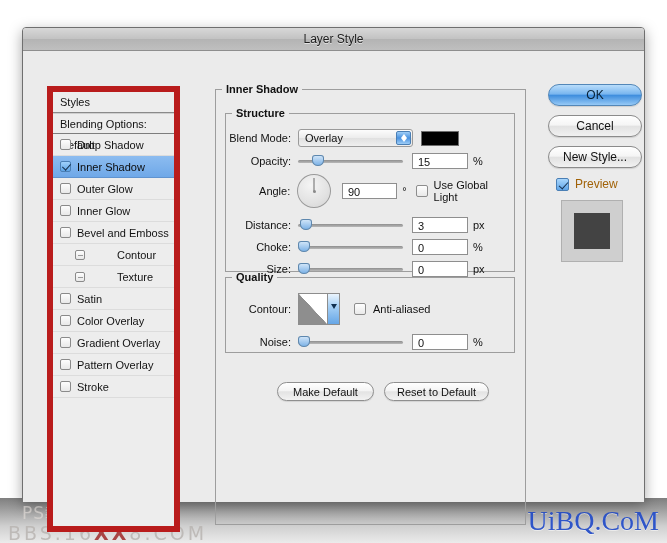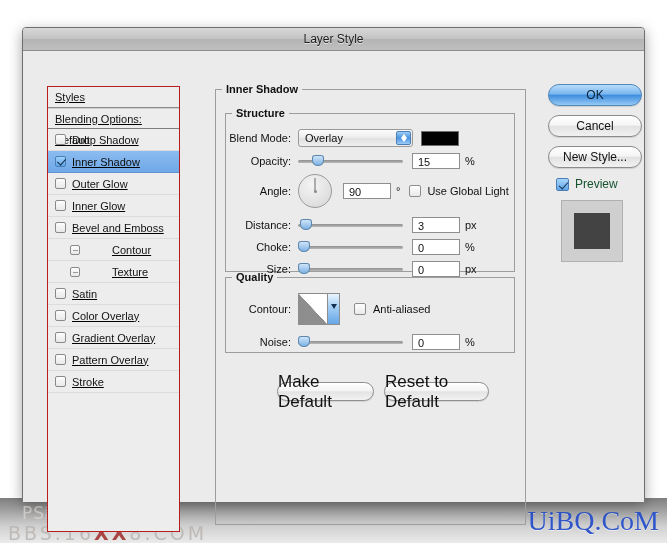--- a/index.html
+++ b/index.html
@@ -91,24 +91,23 @@
     height: 451px;
     background: #ebebeb;
   }
 
   
   #sidebar {
     position: absolute;
     left: 24px; top: 35px;
     width: 133px;
     background: #ededed;
-    border: 1px solid #b91c1c;
+    border: 6px solid #b91c1c;
     box-sizing: border-box;
     height: 446px;
-    text-decoration: underline;
   }
   .sb-head {
     height: 21px;
     line-height: 21px;
     padding-left: 7px;
     font-size: 11px;
     color: #111;
     background: #ededed;
     border-bottom: 1px solid #8a8a8a;
     box-sizing: border-box;
@@ -280,21 +279,21 @@
     position: absolute;
     top: 1px;
     width: 12px; height: 11px;
     background: linear-gradient(180deg,#cfe4f8,#7eb3e7);
     border: 1px solid #5d87ae;
     border-radius: 3px 3px 50% 50%;
     box-sizing: border-box;
   }
 
   .numbox {
-    width: 48px; height: 16px;
+    width: 56px; height: 16px;
     border: 1px solid #8e8e8e;
     background: #ffffff;
     font-size: 11px;
     color: #111;
     padding-left: 5px;
     line-height: 16px;
     box-sizing: border-box;
     margin-left: 9px;
   }
   .unit {
@@ -366,21 +365,21 @@
     border-right: 3px solid transparent;
     border-top: 5px solid #11304f;
   }
 
   
   .capsule {
     height: 19px;
     border: 1px solid #8f8f8f;
     border-radius: 10px;
     background: linear-gradient(180deg,#ffffff 0%, #f4f4f4 45%, #e3e3e3 52%, #f2f2f2 100%);
-    font-size: 17px;
+    font-size: 11px;
     color: #111;
     display: flex;
     align-items: center;
     justify-content: center;
     box-sizing: border-box;
     box-shadow: 0 1px 1px rgba(0,0,0,.10);
   }
   #btn-make-default {
     position: absolute;
     left: 61px; top: 287px;
@@ -414,21 +413,21 @@
     background: linear-gradient(180deg,#b9ddfb 0%, #79b6ef 45%, #3f8ede 52%, #96c9f6 100%);
     border-color: #5387b8;
     color: #0a2338;
   }
   #preview-row {
     display: flex;
     align-items: center;
     margin-top: 2px;
     margin-left: 8px;
     font-size: 12px;
-    color: #14532d;
+    color: #a16207;
   }
   #preview-row .cb2 {
     width: 13px; height: 13px;
     border: 1px solid #4a7fb5;
     border-radius: 2px;
     margin-right: 6px;
     background: linear-gradient(180deg,#a9d6fc,#5fa5e8);
     position: relative;
     box-sizing: border-box;
   }

